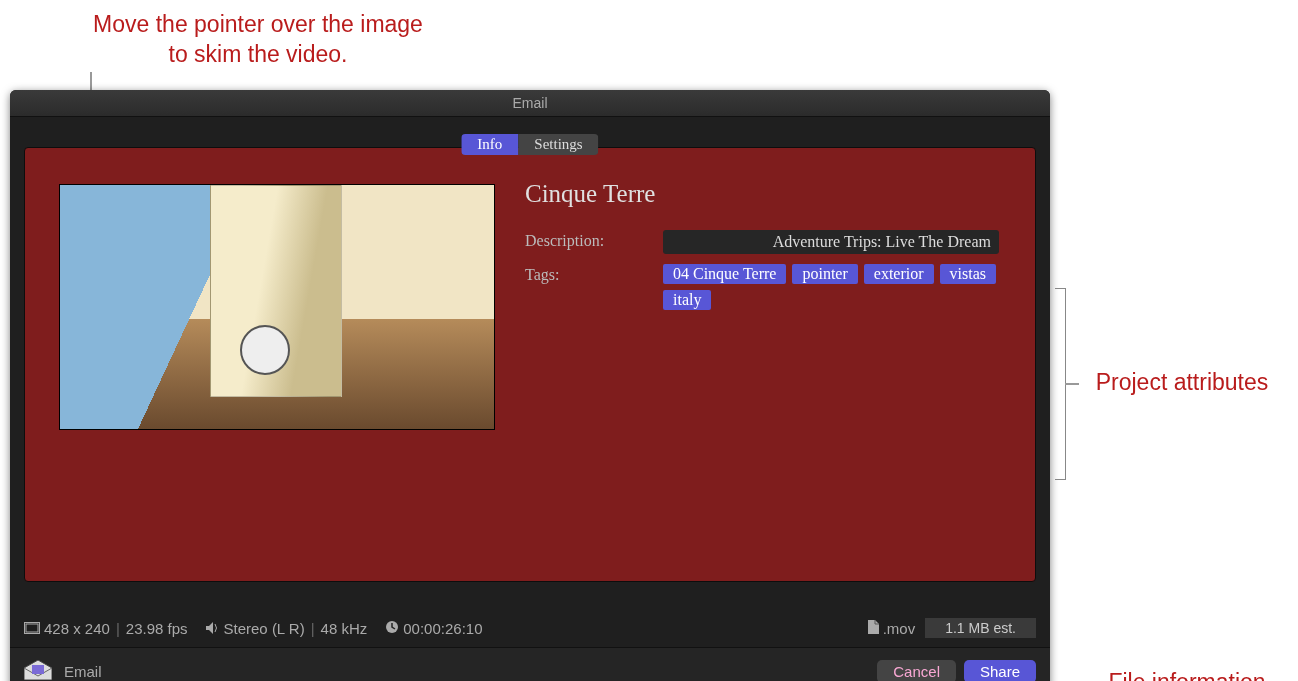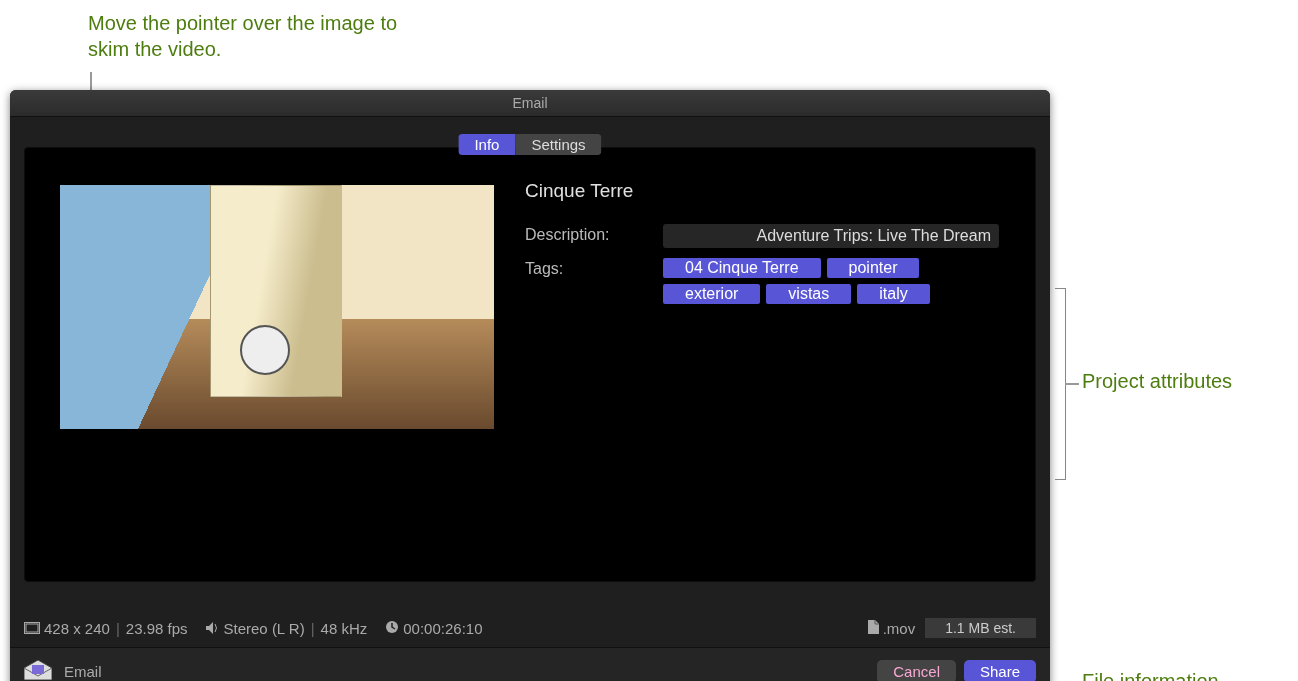--- a/index.html
+++ b/index.html
@@ -8,23 +8,24 @@
     width: 1298px;
     height: 681px;
     background: #ffffff;
     font-family: -apple-system, "Helvetica Neue", Arial, sans-serif;
     font-size: 15px;
     color: #ccc;
     position: relative;
   }
   .callout {
     position: absolute;
-    color: #4d7c0f;
-    font-size: 20px;
+    color: #b91c1c;
+    font-size: 23px;
     line-height: 1.3;
+    text-align: center;
   }
   .callout-line {
     position: absolute;
     background: #999;
   }
   .window {
     position: absolute;
     left: 10px;
     top: 90px;
     width: 1040px;
@@ -37,26 +38,27 @@
   .titlebar {
     height: 26px;
     background: linear-gradient(#3a3a3a,#2b2b2b);
     color: #aaa;
     text-align: center;
     font-size: 14px;
     line-height: 26px;
     border-bottom: 1px solid #111;
   }
   .content-area {
-    background: #000000;
+    background: #7f1d1d;
     margin: 30px 14px 0 14px;
     border: 1px solid #0d0d0d;
     border-radius: 4px;
     height: 433px;
     position: relative;
+    font-family: Liberation Serif, serif;
   }
   .seg-control {
     position: absolute;
     top: -14px;
     left: 50%;
     transform: translateX(-50%);
     display: flex;
     font-size: 15px;
     border-radius: 4px;
     overflow: hidden;
@@ -100,21 +102,21 @@
     border:2px solid #555;
   }
   .attrs {
     position: absolute;
     left: 500px;
     top: 32px;
     right: 30px;
     color: #ccc;
   }
   .proj-title {
-    font-size: 19px;
+    font-size: 25px;
     color: #e0e0e0;
     margin-bottom: 22px;
     font-weight: 400;
   }
   .row {
     display: flex;
     align-items: flex-start;
     margin-bottom: 10px;
     font-size: 16px;
   }
@@ -139,21 +141,21 @@
   }
   .tags-wrap {
     display: flex;
     flex-wrap: wrap;
     gap: 6px;
     max-width: 340px;
   }
   .tag-token {
     background: #5856d6;
     color: #fff;
-    padding: 1px 22px;
+    padding: 1px 10px;
     border-radius: 2px;
     font-size: 16px;
   }
   .info-bar {
     position: absolute;
     left: 14px;
     right: 14px;
     bottom: 52px;
     height: 28px;
     display: flex;

